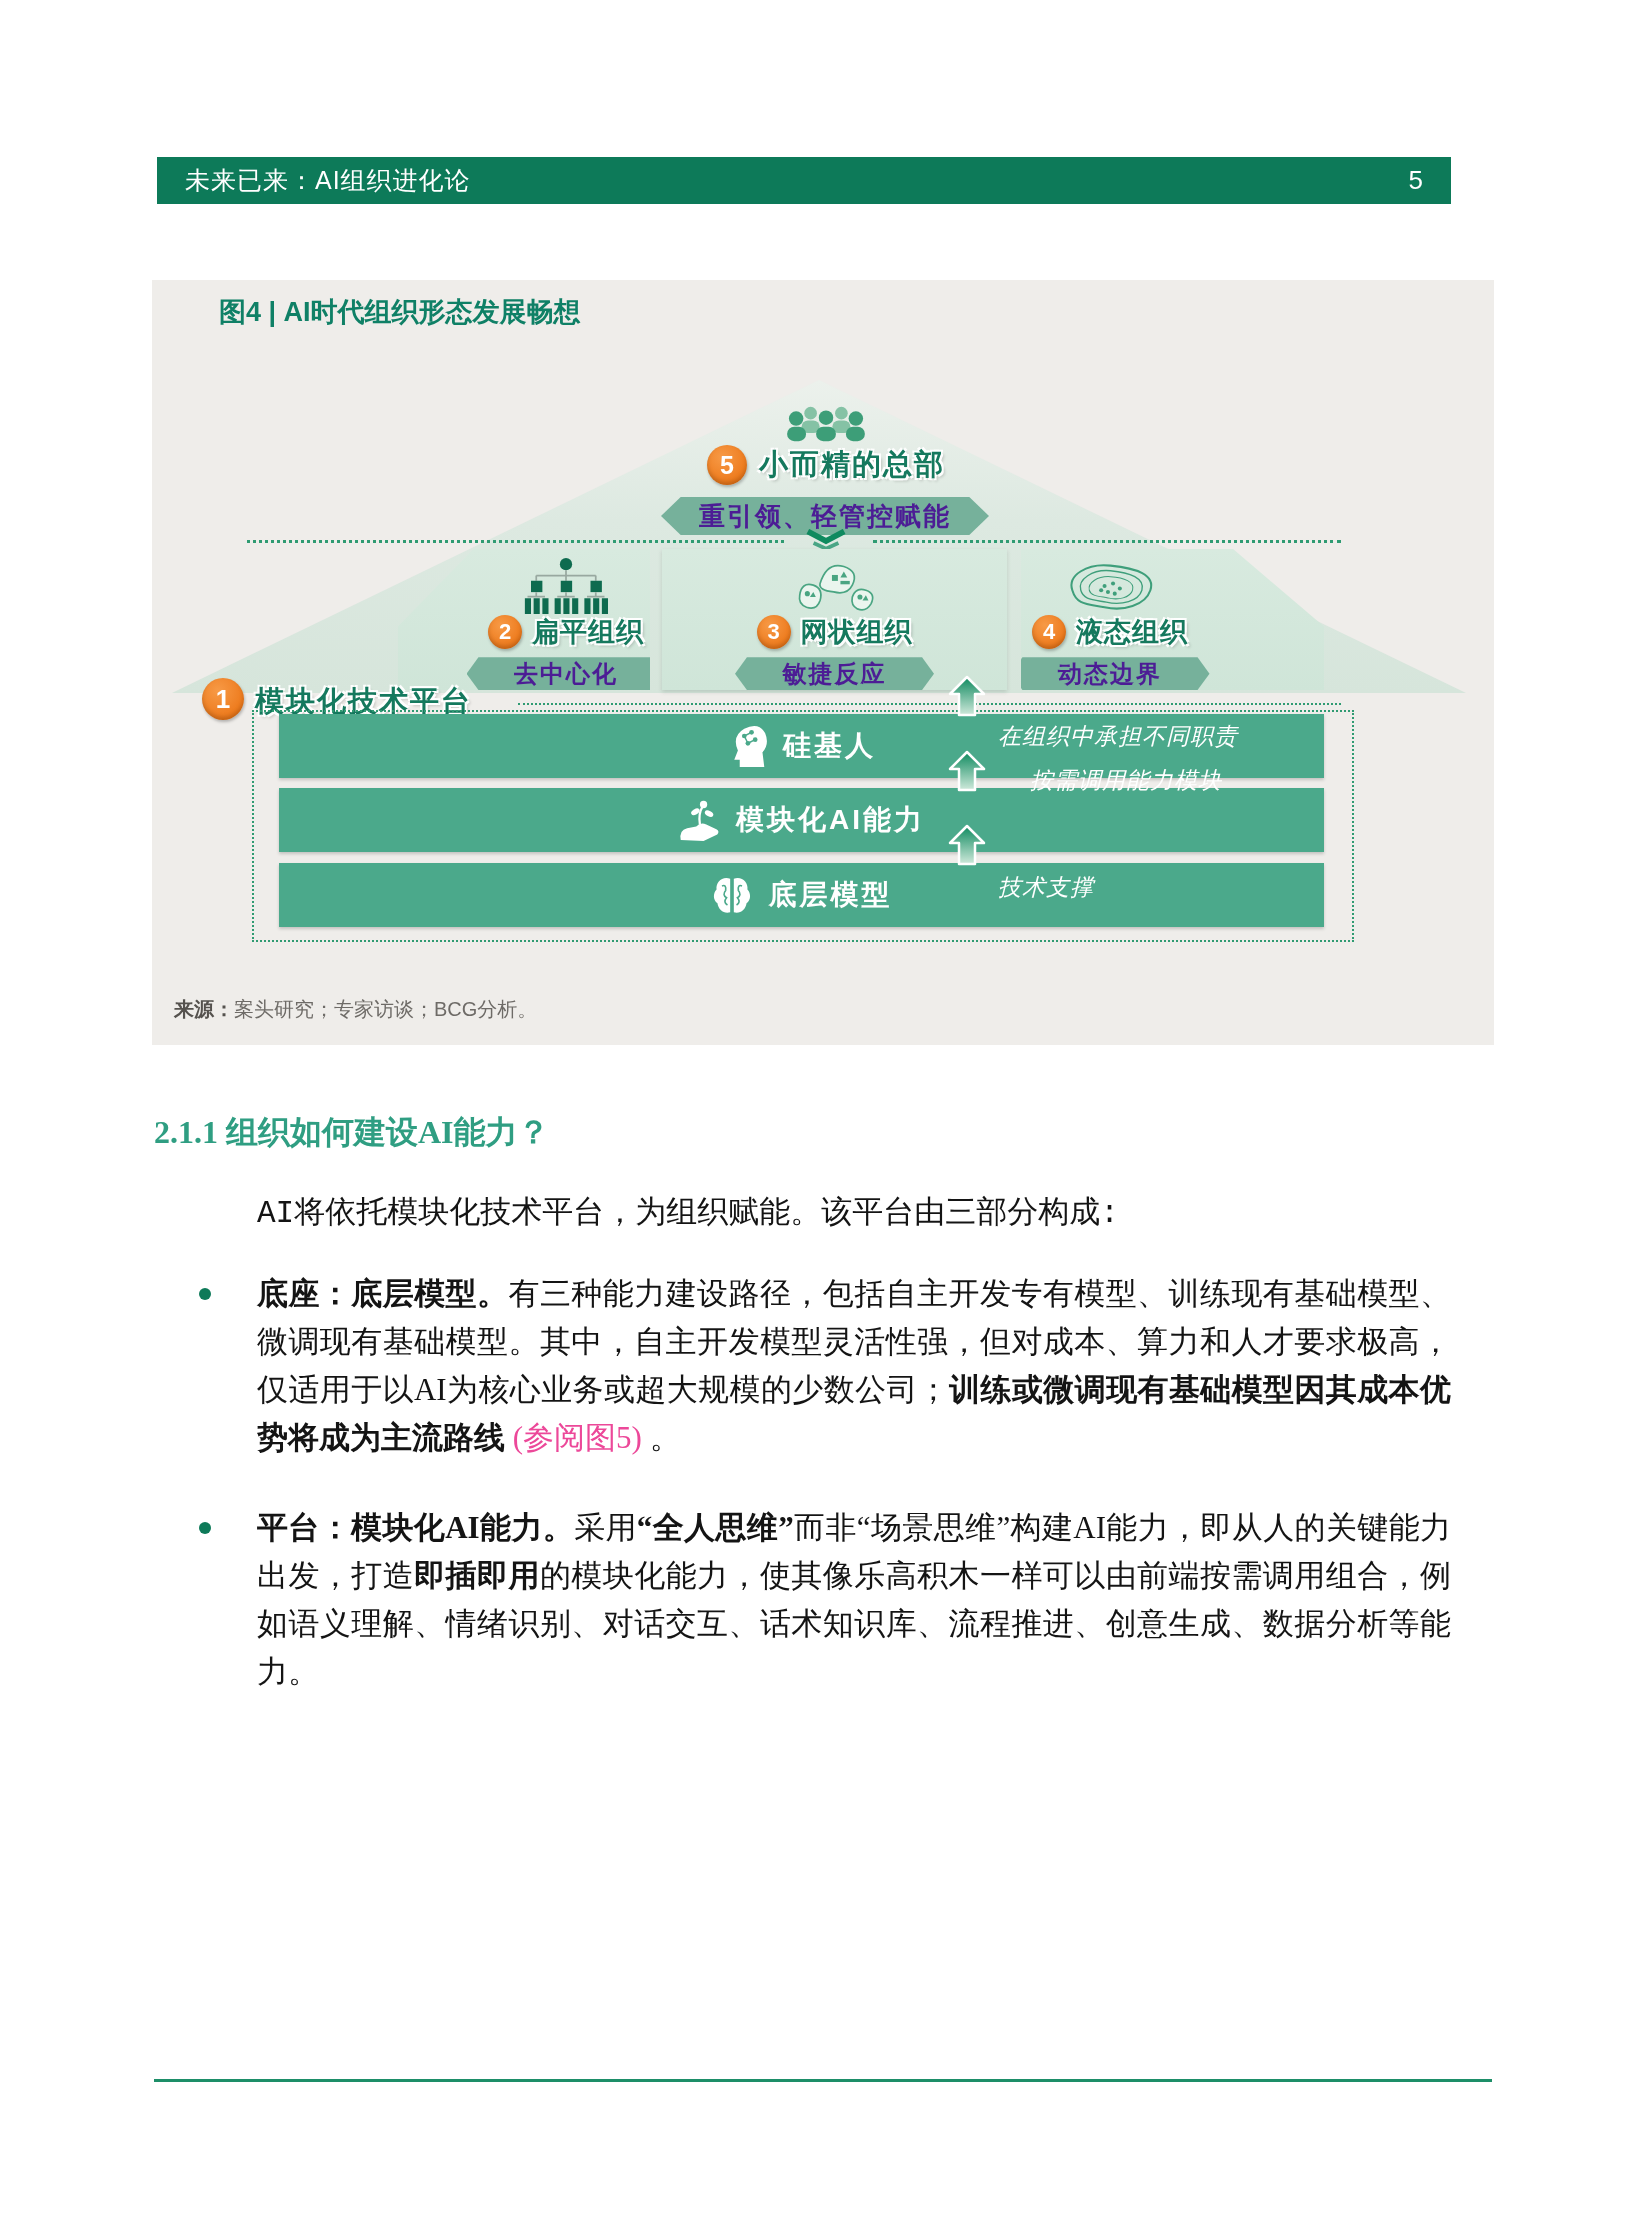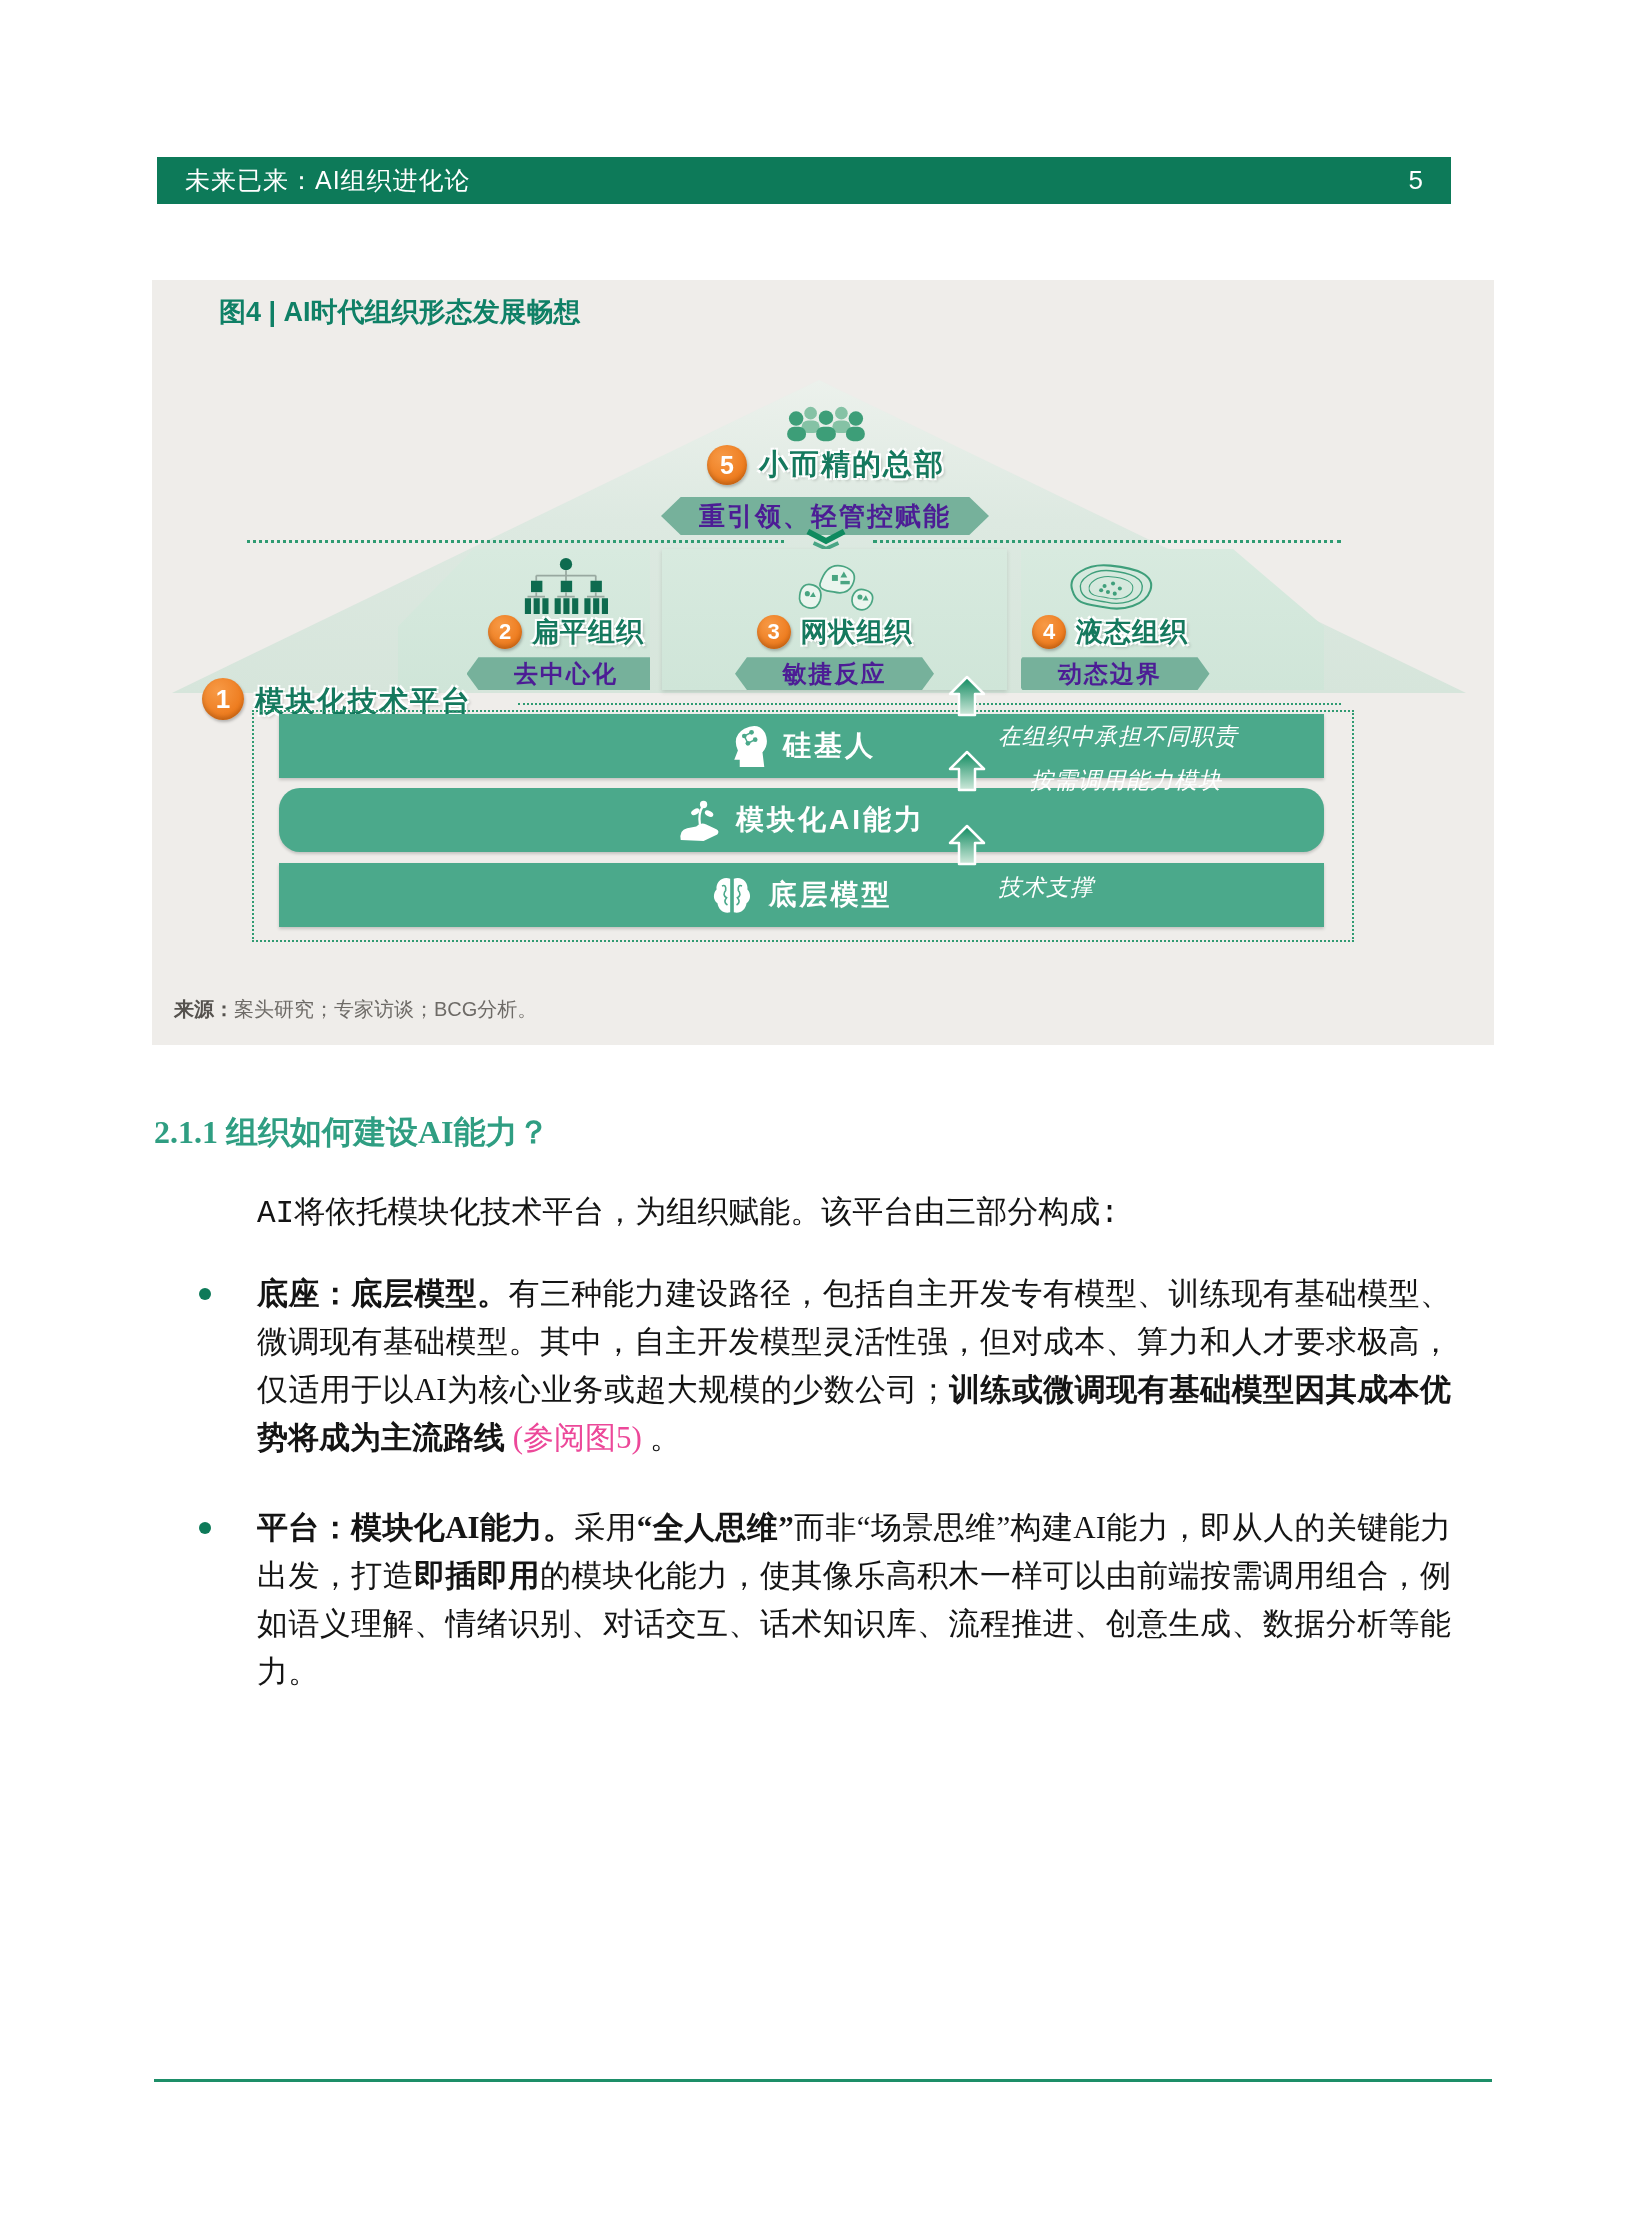--- a/index.html
+++ b/index.html
@@ -46,21 +46,21 @@
   .panel-row .num{width:34px;height:34px;font-size:22px;}
   .panel-label{font-size:27px;letter-spacing:1px;}
   .panel-banner{width:199px;height:33px;font-size:24px;margin-top:7px;}
   .plat-num{position:absolute;left:50px;top:398px;width:42px;height:42px;font-size:26px;}
   .plat-label{position:absolute;left:103px;top:402px;font-size:29px;letter-spacing:2px;}
   .plat-dots{position:absolute;left:366px;top:423px;width:823px;border-top:2px dotted #2f9b72;height:0;}
   .plat-box{position:absolute;left:100px;top:430px;width:1102px;height:232px;border:2px dotted #2f9b72;box-sizing:border-box;}
   .bar{position:absolute;left:127px;width:1045px;height:64px;background:#4ba98b;
        display:flex;align-items:center;justify-content:center;gap:16px;
        box-shadow:0 2px 3px rgba(0,0,0,.18);}
-  .b1{top:434px;} .b2{top:508px;border-radius:21px;} .b3{top:583px;}
+  .b1{top:434px;} .b2{top:508px;} .b3{top:583px;}
   .bar-label{color:#fff;font-weight:bold;font-size:28px;letter-spacing:3px;}
   .bar-note{position:absolute;left:846px;color:#fff;font-size:23px;font-style:italic;letter-spacing:1px;}
   .n1{top:441px;} .n2{top:485px;margin-left:32px;} .n3{top:592px;}
   .up-arrow{position:absolute;left:796px;}
   .a1{top:395px;} .a2{top:470px;} .a3{top:544px;}
   .fig-source{position:absolute;left:22px;top:716px;font-size:20px;color:#6e6b67;}
   .fig-source b{color:#55524e;}
   
   .sec-heading{position:absolute;left:154px;top:1095px;font-family:"Liberation Serif",serif;
                font-size:32px;font-weight:bold;color:#2f9e82;margin-top:16px;}

